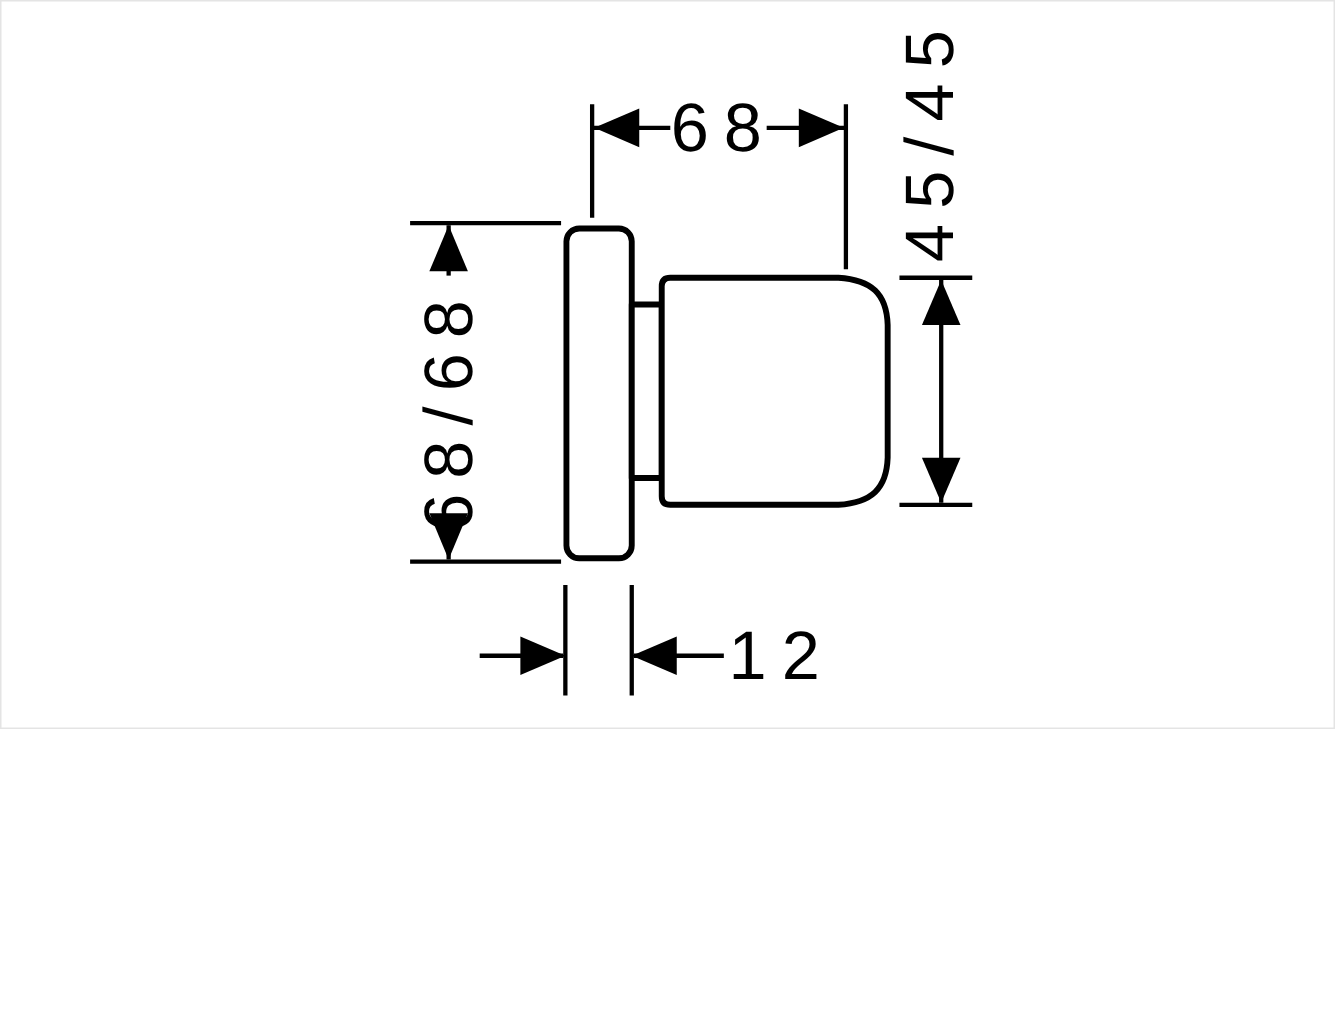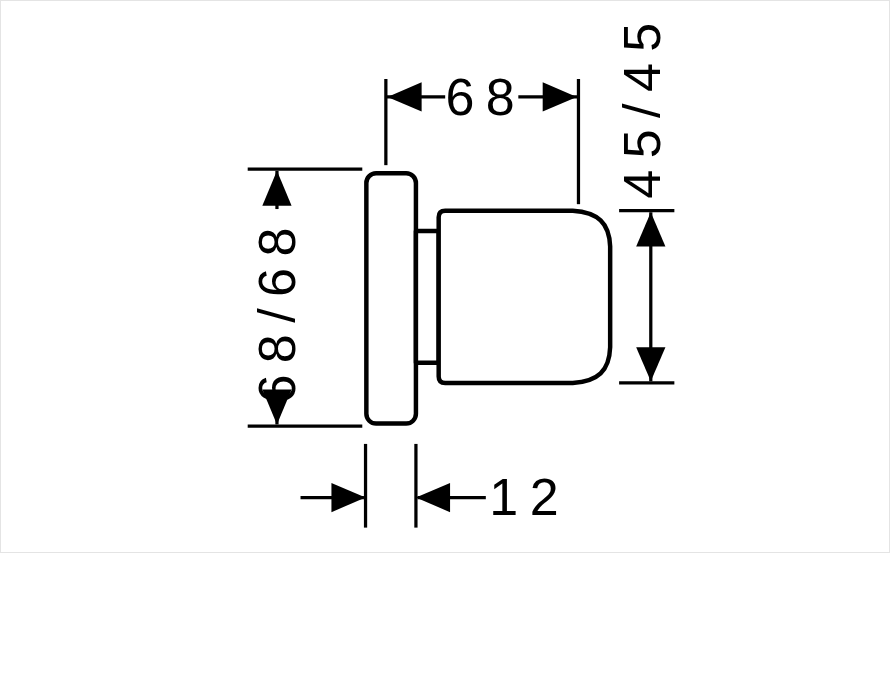--- a/index.html
+++ b/index.html
@@ -4,21 +4,21 @@
 <style>
   html, body {
     margin: 0;
     padding: 0;
     background: #ffffff;
     font-family: "Liberation Sans", sans-serif;
   }
   .stage {
     position: relative;
     width: 890px;
-    height: 553px;
+    height: 486px;
     margin: 0 auto;
     background: #ffffff;
     border: 1px solid #e4e4e4;
     box-sizing: border-box;
     overflow: hidden;
     padding-left: 28px;
   }
   svg.drawing {
     display: block;
     width: 100%;

